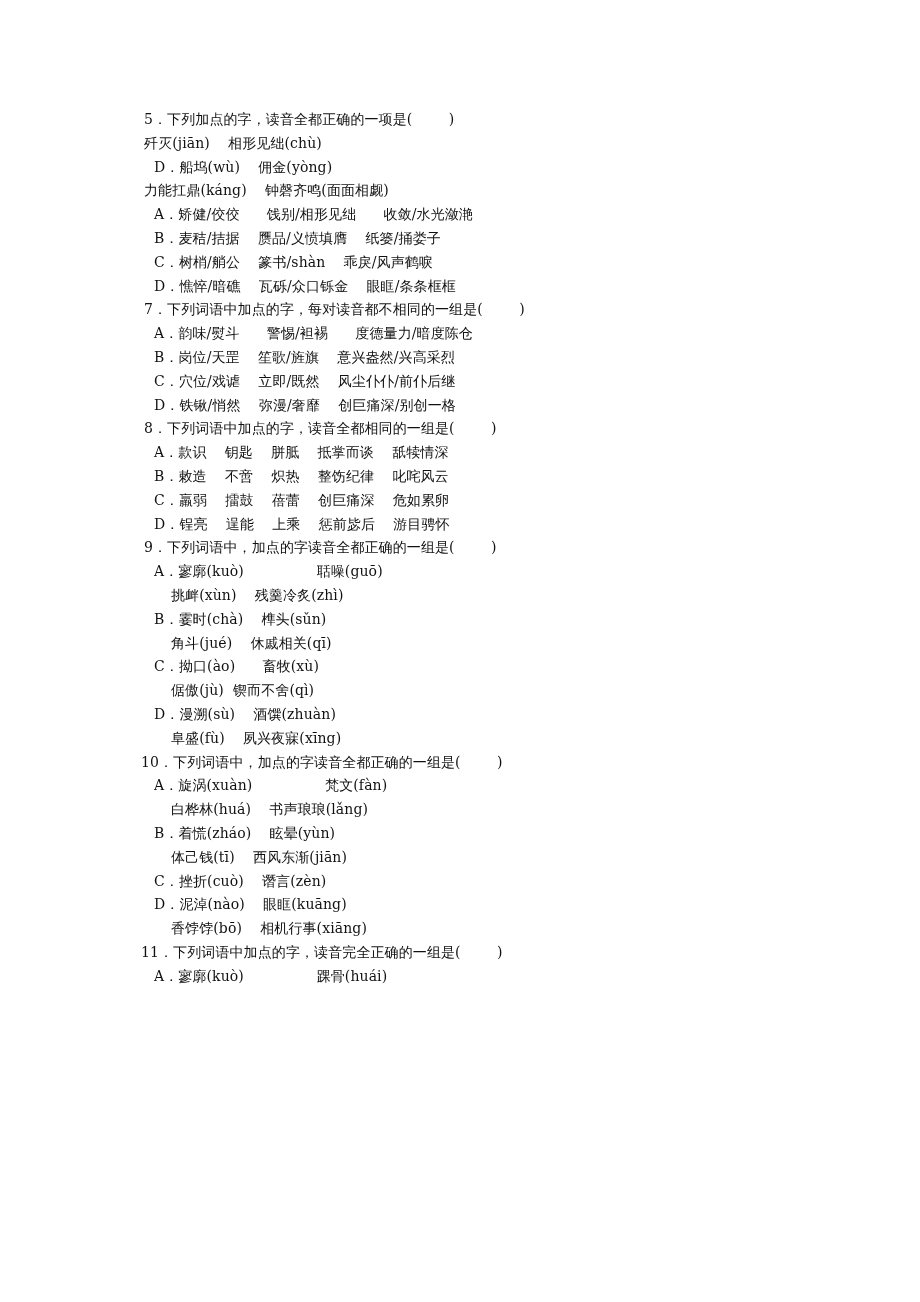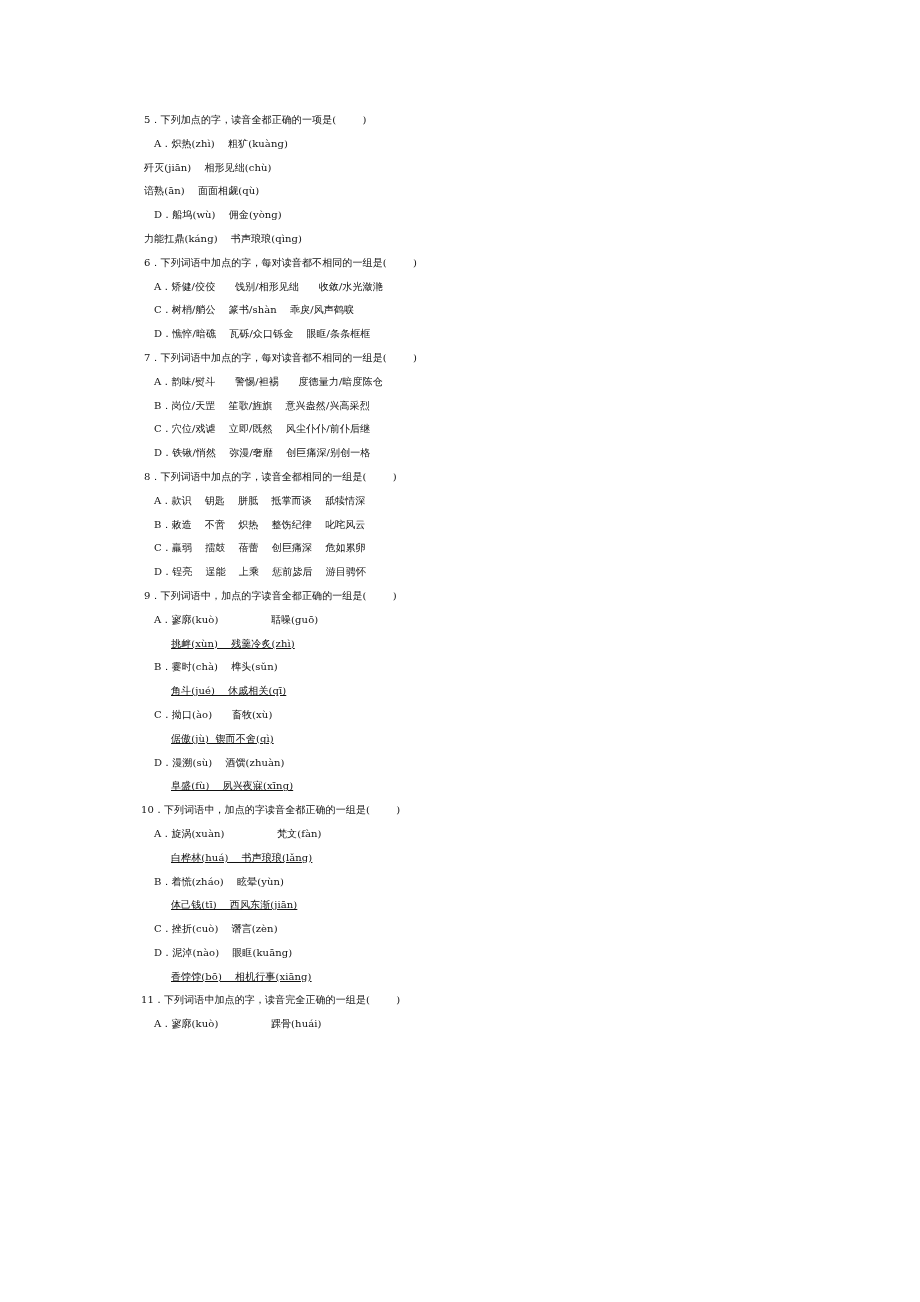--- a/index.html
+++ b/index.html
@@ -27,21 +27,21 @@
   }
   .content {
     position: absolute;
     left: 130px;
     top: 108px;
     width: 700px;
   }
 
   
   .line {
-    font-size: 10px;
+    font-size: 14px;
     line-height: 23.8px;
     white-space: pre;
     letter-spacing: 0.1px;
     color: #111111;
   }
   
   .q-line {
     padding-left: 14px;
   }
   .q-line.wide {
@@ -50,36 +50,33 @@
   
   .opt-line {
     padding-left: 24px;
   }
   
   .cont-line {
     padding-left: 14px;
   }
   .cont-line.indent {
     padding-left: 41px;
-    text-decoration: underline;
   }
 </style>
 </head>
 <body>
 
 <div class="page">
   <div class="content" id="content">
       <div class="line q-line">5．下列加点的字，读音全都正确的一项是(        )</div>
-      <div class="line opt-line">A．炽热(zhì)    粗犷(kuàng)</div>
       <div class="line cont-line">歼灭(jiān)    相形见绌(chù)</div>
-      <div class="line cont-line">谙熟(ān)    面面相觑(qù)</div>
       <div class="line opt-line">D．船坞(wù)    佣金(yòng)</div>
-      <div class="line cont-line">力能扛鼎(káng)    书声琅琅(qìng)</div>
-      <div class="line q-line">6．下列词语中加点的字，每对读音都不相同的一组是(        )</div>
+      <div class="line cont-line">力能扛鼎(káng)    钟磬齐鸣(面面相觑)</div>
       <div class="line opt-line">A．矫健/佼佼      饯别/相形见绌      收敛/水光潋滟</div>
+      <div class="line opt-line">B．麦秸/拮据    赝品/义愤填膺    纸篓/捅娄子</div>
       <div class="line opt-line">C．树梢/艄公    篆书/shàn    乖戾/风声鹤唳</div>
       <div class="line opt-line">D．憔悴/暗礁    瓦砾/众口铄金    眼眶/条条框框</div>
       <div class="line q-line">7．下列词语中加点的字，每对读音都不相同的一组是(        )</div>
       <div class="line opt-line">A．韵味/熨斗      警惕/袒裼      度德量力/暗度陈仓</div>
       <div class="line opt-line">B．岗位/天罡    笙歌/旌旗    意兴盎然/兴高采烈</div>
       <div class="line opt-line">C．穴位/戏谑    立即/既然    风尘仆仆/前仆后继</div>
       <div class="line opt-line">D．铁锹/悄然    弥漫/奢靡    创巨痛深/别创一格</div>
       <div class="line q-line">8．下列词语中加点的字，读音全都相同的一组是(        )</div>
       <div class="line opt-line">A．款识    钥匙    胼胝    抵掌而谈    舐犊情深</div>
       <div class="line opt-line">B．敕造    不啻    炽热    整饬纪律    叱咤风云</div>

